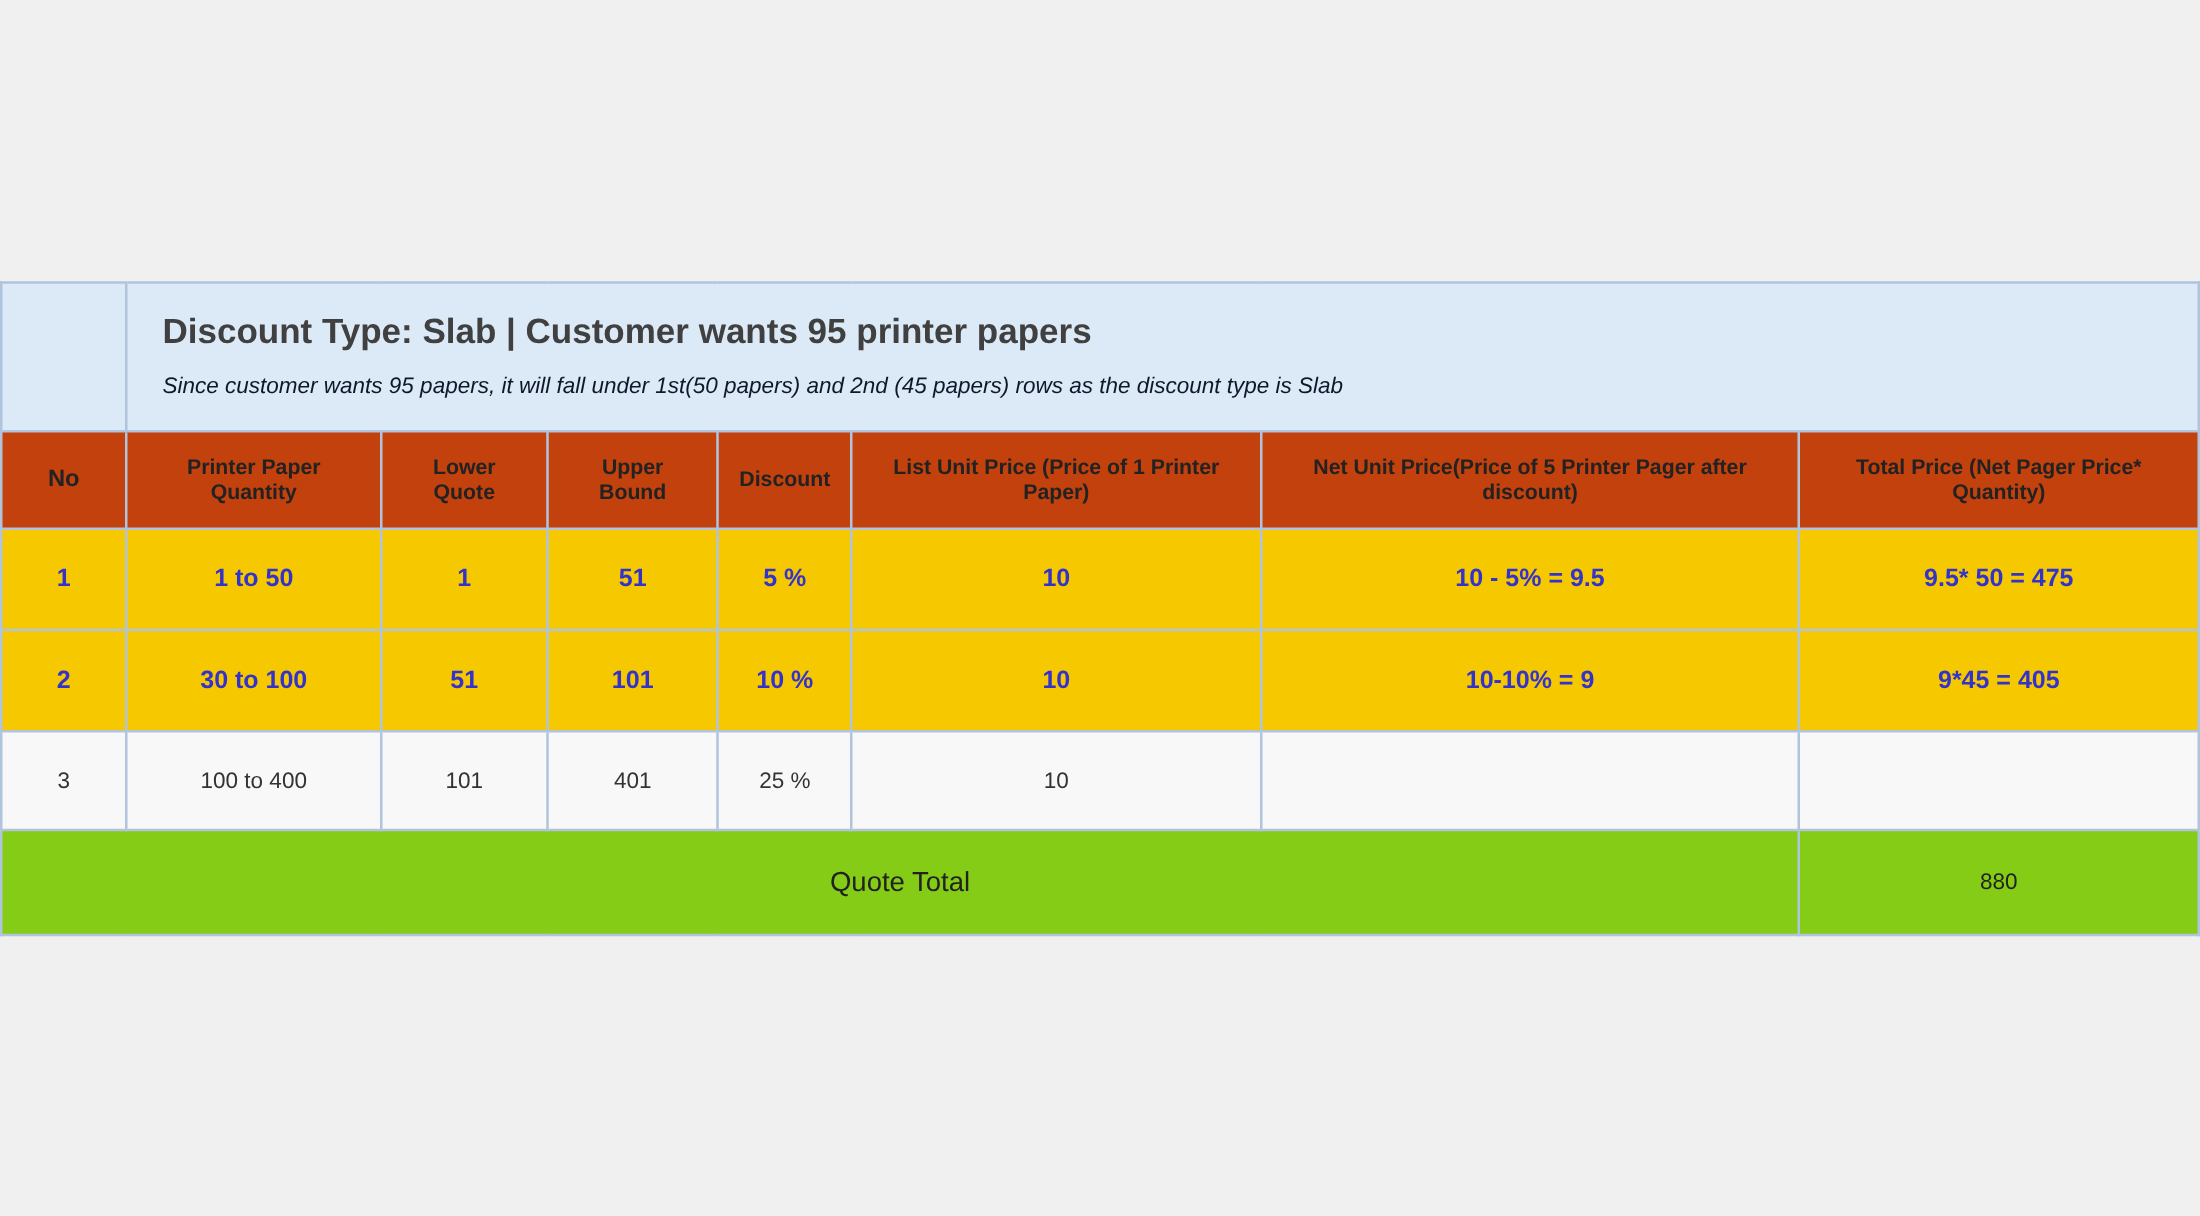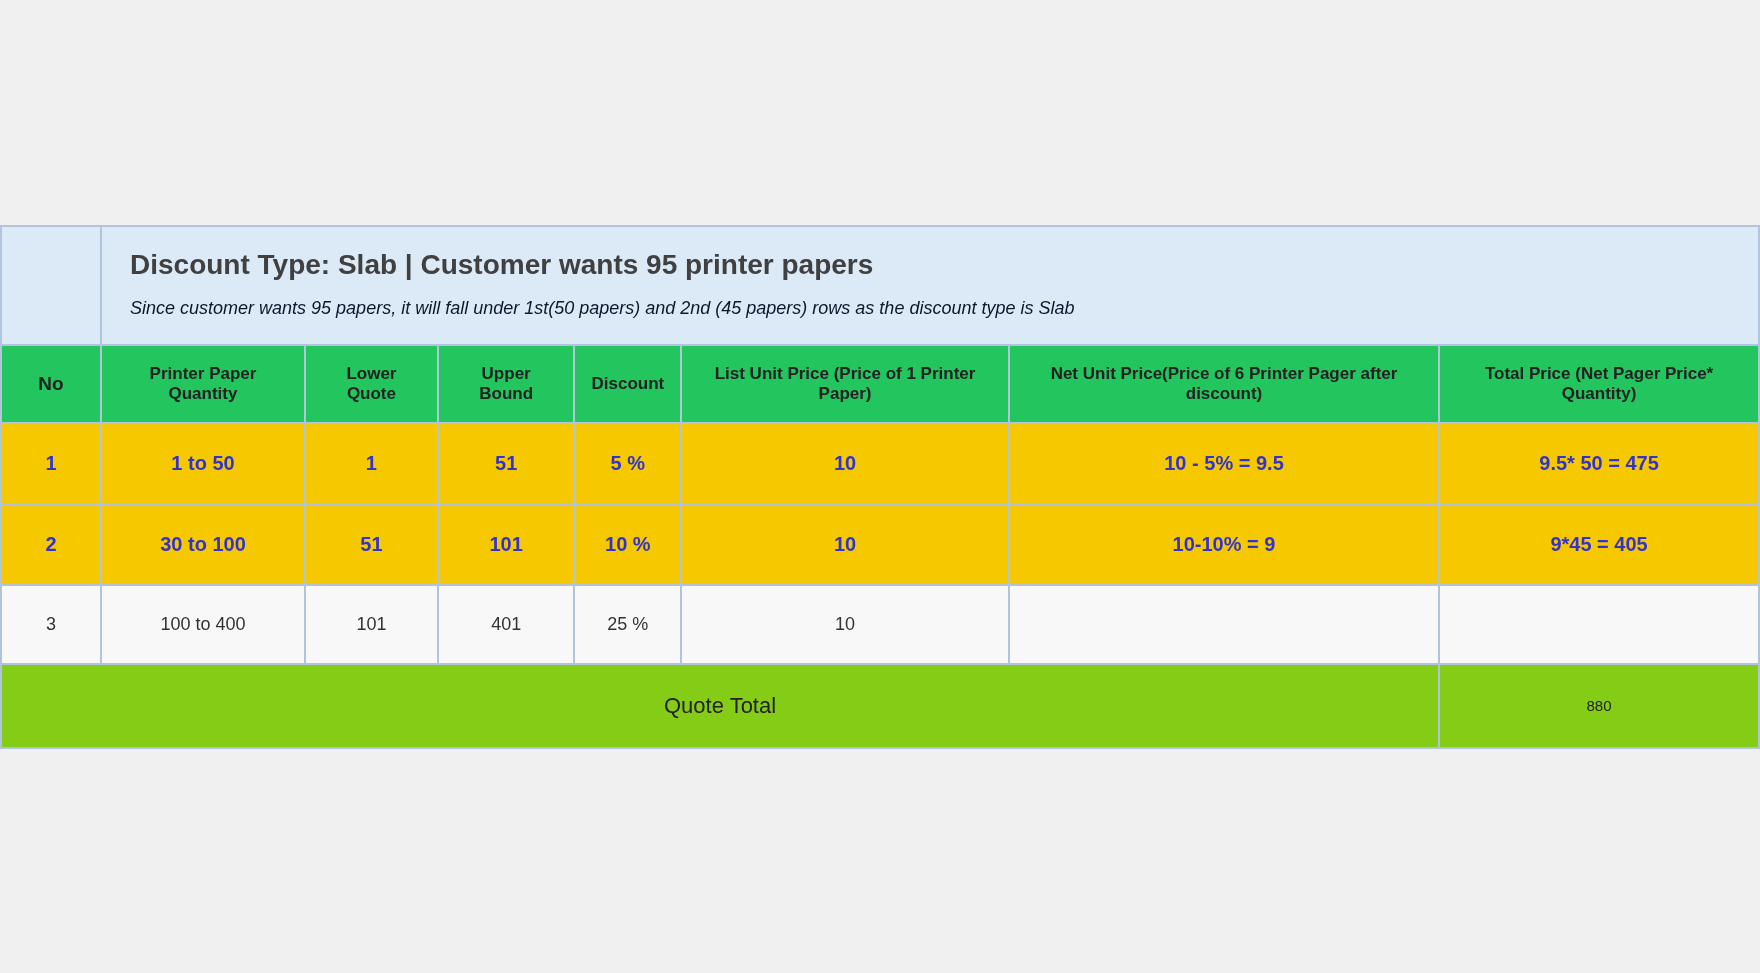--- a/index.html
+++ b/index.html
@@ -49,21 +49,21 @@
     }
 
     .no-cell-info {
       background: #dce9f7;
       width: 100px;
       border-right: 2px solid #b0c4de;
     }
 
     
     .col-header-row td {
-      background: #22c55e;
+      background: #c2410c;
       font-weight: bold;
       font-size: 17px;
       color: #222;
       padding: 18px 16px;
       border: 2px solid #b0c4de;
       vertical-align: middle;
       text-align: center;
     }
 
     .col-header-row td.no-col {
@@ -104,21 +104,21 @@
       vertical-align: middle;
       text-align: center;
     }
 
     .total-row .total-label {
       text-align: center;
     }
 
     .total-row .total-value {
       text-align: center;
-      font-size: 15px;
+      font-size: 18px;
     }
   </style>
 </head>
 <body>
 
 <table>
 
   <tbody>
       <tr class="info-row">
     <td class="no-cell-info"></td>
@@ -130,21 +130,21 @@
     </td>
   </tr>
 
   <tr class="col-header-row">
     <td class="no-col">No</td>
     <td>Printer Paper Quantity</td>
     <td>Lower Quote</td>
     <td>Upper Bound</td>
     <td>Discount</td>
     <td>List Unit Price (Price of 1 Printer Paper)</td>
-    <td>Net Unit Price(Price of 6 Printer Pager after discount)</td>
+    <td>Net Unit Price(Price of 5 Printer Pager after discount)</td>
     <td>Total Price (Net Pager Price* Quantity)</td>
   </tr>
 
   <tr class="yellow-row">
     <td>1</td>
     <td>1 to 50</td>
     <td>1</td>
     <td>51</td>
     <td>5 %</td>
     <td>10</td>

